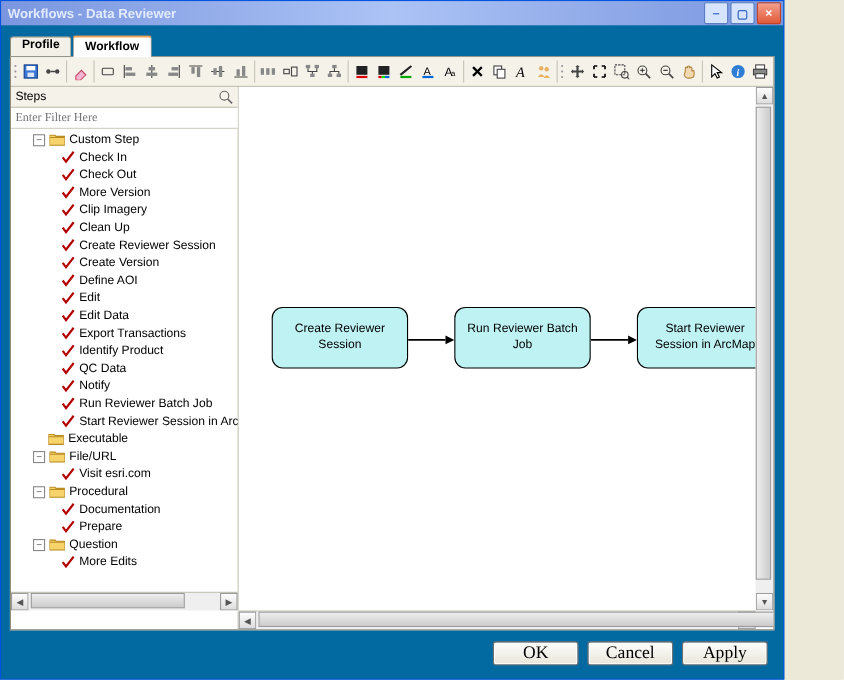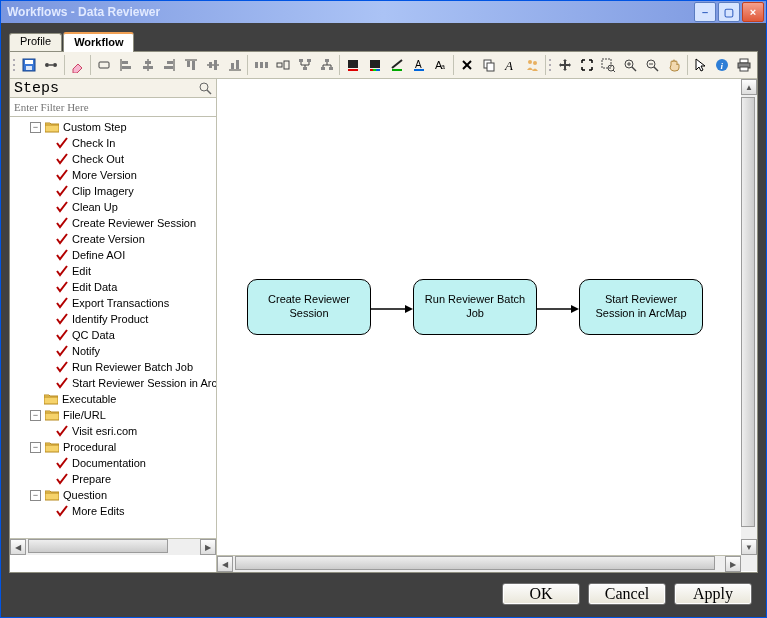--- a/index.html
+++ b/index.html
@@ -7,24 +7,24 @@
     padding: 0;
     width: 767px;
     height: 618px;
     font-family: Tahoma, Arial, sans-serif;
     font-size: 11px;
     background: #ece9d8;
     color: #000;
     overflow: hidden;
   }
   .window {
-    width: 767px;
+    width: 713px;
     height: 618px;
     border: 1px solid #0054e3;
-    background: #404040;
+    background: #0369a1;
     box-sizing: border-box;
     display: flex;
     flex-direction: column;
   }
   .titlebar {
     height: 22px;
     background: linear-gradient(to right, #7a96df, #abc3f5, #7a96df);
     display: flex;
     align-items: center;
     padding: 0 2px 0 6px;
@@ -76,20 +76,21 @@
     background: #ece9d8;
     border-radius: 3px 3px 0 0;
     margin-right: 1px;
     cursor: default;
     font-size: 11px;
   }
   .tab.inactive {
     margin-top: 2px;
     padding-top: 1px;
     background: #f3f1e7;
+    font-weight: bold;
   }
   .tab.active {
     background: #fff;
     font-weight: bold;
     position: relative;
     top: 1px;
     border-top: 2px solid #f0a054;
   }
   .tabpanel {
     border: 1px solid #8e8e7f;
@@ -138,24 +139,23 @@
     display: flex;
     flex-direction: column;
     background: #fff;
   }
   .sidehdr {
     height: 18px;
     border-bottom: 1px solid #c0c0b0;
     display: flex;
     align-items: center;
     padding: 0 4px;
-    font-size: 15px;
+    font-size: 11px;
     background: #f5f2e9;
     position: relative;
-    font-family: Liberation Mono, monospace;
   }
   .sidehdr .search {
     position: absolute;
     right: 4px;
     width: 14px;
     height: 14px;
   }
   .filter {
     height: 18px;
     border-bottom: 1px solid #c0c0b0;

